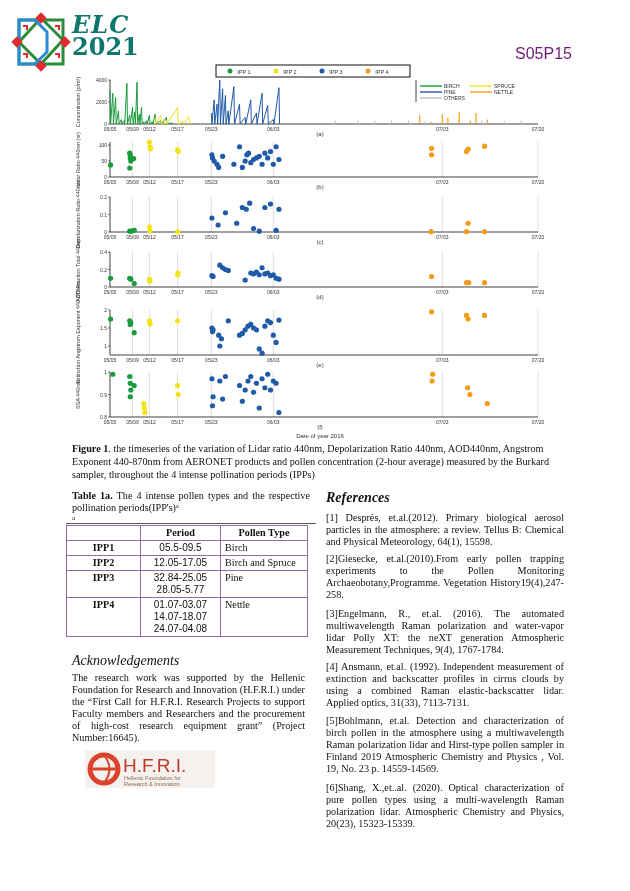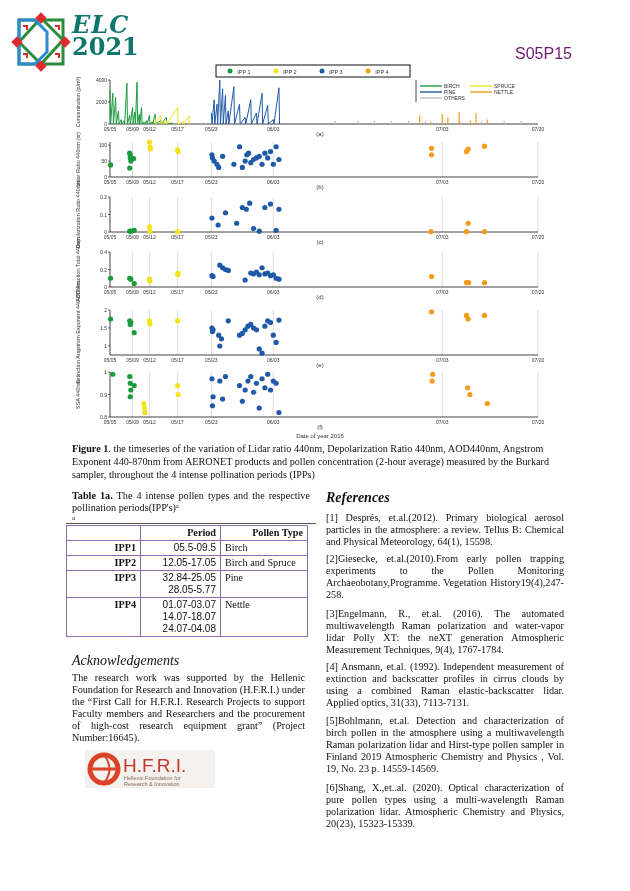--- a/index.html
+++ b/index.html
@@ -10,21 +10,21 @@
   #logo-text { left:72px; top:14px; font-family:"DejaVu Serif", serif; font-weight:bold; color:#0f766e; line-height:22px; }
   #logo-text .l1 { font-size:24px; font-style:italic; letter-spacing:1px; }
   #logo-text .l2 { font-size:24px; letter-spacing:0px; }
   #page-code { left:515px; top:45px; font-family:"Liberation Sans", sans-serif; font-size:16px; color:#701a75; }
   #figure { left:60px; top:62px; width:510px; height:380px; }
   #caption { left:72px; top:442px; width:490px; font-size:10.2px; line-height:13px; text-align:left; }
   #caption b { font-weight:bold;margin-top:16px; }
   #table-title { left:72px; top:490px; width:238px; font-size:10.2px; line-height:12px; text-align:justify; }
   #table-note { left:72px; top:514px; font-size:7px; }
   #pollen-table { left:66px; top:525px; width:242px; border-collapse:collapse; font-size:10.2px; }
-  #pollen-table td, #pollen-table th { border:1.5px solid #8c6bb1; padding:1px 4px; vertical-align:top; text-align:right; line-height:12px; }
+  #pollen-table td, #pollen-table th { border:1.5px solid #8c6bb1; padding:1px 4px; vertical-align:top; text-align:center; line-height:12px; }
   #pollen-table th { font-weight:bold; }
   #pollen-table td:first-child { font-weight:bold; width:74px; }
   #pollen-table td:nth-child(2) { width:80px; font-family:"Liberation Sans", sans-serif; font-size:10px; }
   #table-topline { left:66px; top:523px; width:250px; height:1px; background:#555; }
   #ack-title { left:72px; top:653px; font-size:14px; font-style:italic; }
   #ack-text { left:72px; top:672px; width:233px; font-size:10.2px; line-height:12px; text-align:justify; }
   #hfri { left:85px; top:750px; width:130px; height:38px; }
   #refs-title { left:326px; top:490px; font-size:14px; font-style:italic; font-weight:bold; }
   .ref { position:absolute; left:326px; width:238px; font-size:10.2px; line-height:12px; text-align:justify; }
 </style>

